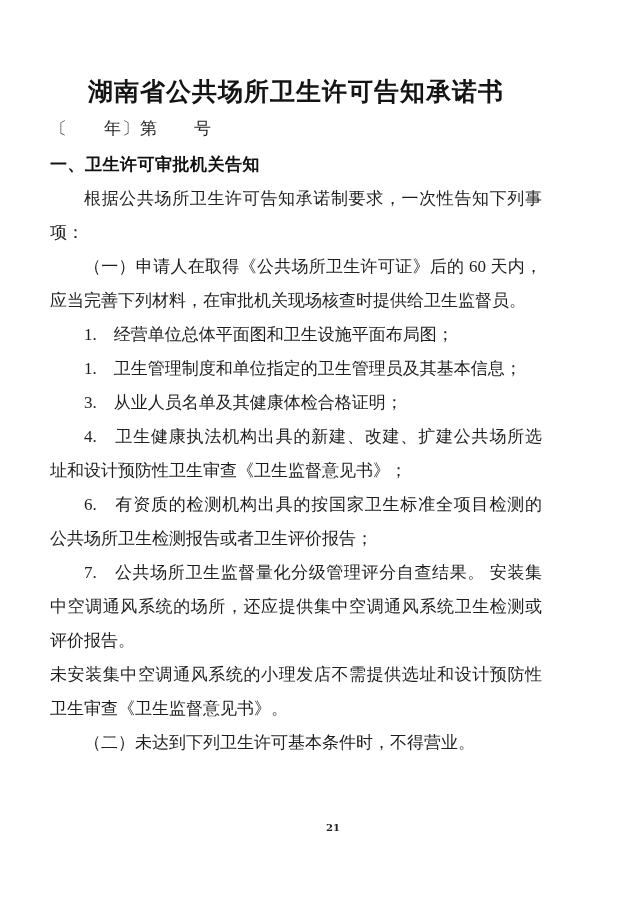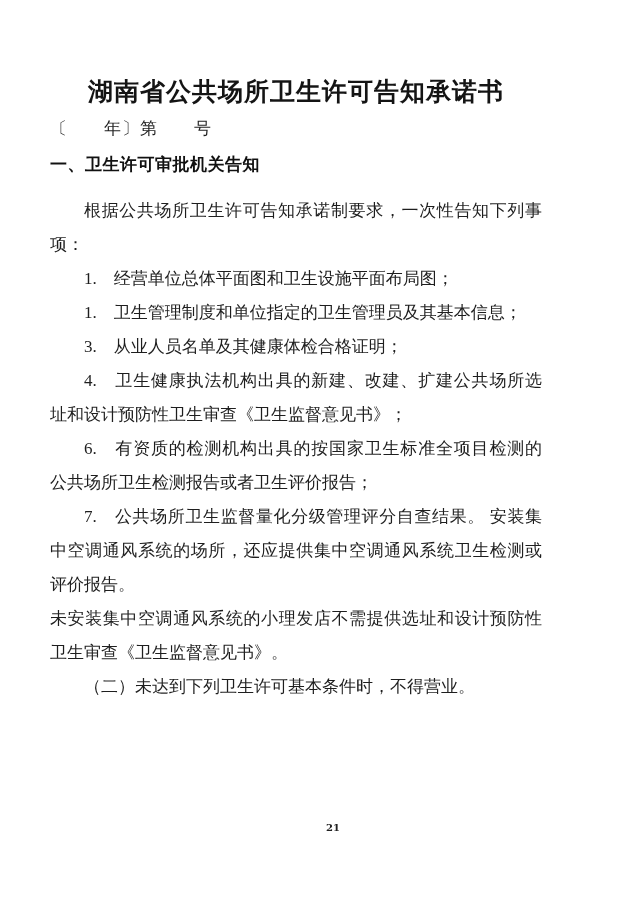--- a/index.html
+++ b/index.html
@@ -40,21 +40,21 @@
   .section-heading {
     margin-top: 10px;
     font-family: "Liberation Sans", "DejaVu Sans", sans-serif;
     font-weight: 700;
     font-size: 17px;
     line-height: 27px;
     letter-spacing: 0.5px;
     color: #111111;
   }
   .body-text {
-    margin-top: 16px;
+    margin-top: 4px;
     font-size: 17px;
     line-height: 34px;
     text-align: justify;
     color: #1e1e1e;
   }
   .para {
     margin: 0;
     text-indent: 2em;
     white-space: pre-wrap; 
   }
@@ -80,20 +80,21 @@
   <div class="content">
 
     <div class="doc-title">湖南省公共场所卫生许可告知承诺书</div>
 
     <div class="doc-number">〔　　年〕第　　号</div>
 
     <div class="section-heading">一、卫生许可审批机关告知</div>
 
     <div class="body-text">
       <p class="para">根据公共场所卫生许可告知承诺制要求，一次性告知下列事项：</p>
+      <p class="para">（一）申请人在取得《公共场所卫生许可证》后的 60 天内， 应当完善下列材料，在审批机关现场核查时提供给卫生监督员。</p>
       <p class="para">1.　经营单位总体平面图和卫生设施平面布局图；</p>
       <p class="para">1.　卫生管理制度和单位指定的卫生管理员及其基本信息；</p>
       <p class="para">3.　从业人员名单及其健康体检合格证明；</p>
       <p class="para">4.　卫生健康执法机构出具的新建、改建、扩建公共场所选 址和设计预防性卫生审查《卫生监督意见书》；</p>
       <p class="para">6.　有资质的检测机构出具的按国家卫生标准全项目检测的 公共场所卫生检测报告或者卫生评价报告；</p>
       <p class="para">7.　公共场所卫生监督量化分级管理评分自查结果。 安装集中空调通风系统的场所，还应提供集中空调通风系统卫生检测或评价报告。</p>
       <p class="para no-indent">未安装集中空调通风系统的小理发店不需提供选址和设计预防性卫生审查《卫生监督意见书》。</p>
       <p class="para">（二）未达到下列卫生许可基本条件时，不得营业。</p>
     </div>
 

